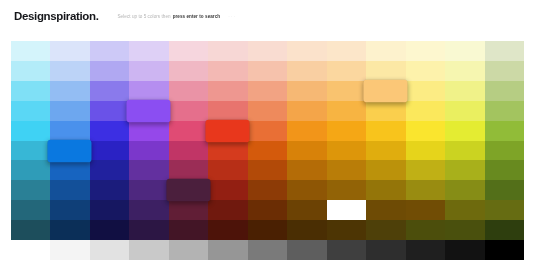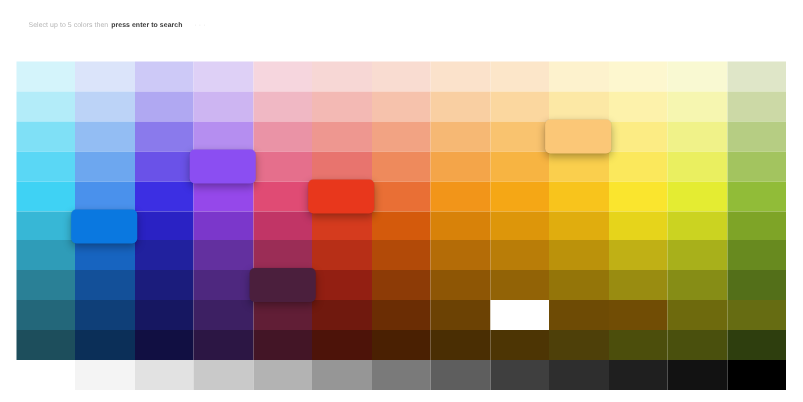--- a/index.html
+++ b/index.html
@@ -55,20 +55,21 @@
     border-radius:3px;
     box-shadow:0 2px 5px rgba(0,0,0,0.33), 0 0 0 0.5px rgba(0,0,0,0.05);
   }
 </style>
 </head>
 <body>
 
 <div id="app">
 
   <div class="header">
+    <div class="logo">Designspiration.</div>
     <div class="hint">
       <span>Select up to 5 colors then</span>
       <span class="strong">press enter to search</span>
       <span class="faint">· · ·</span>
     </div>
   </div>
 
   <div class="palette" id="palette">
       <div class="swatch" style="background: rgb(212, 244, 251);"></div>
       <div class="swatch" style="background: rgb(219, 228, 250);"></div>

